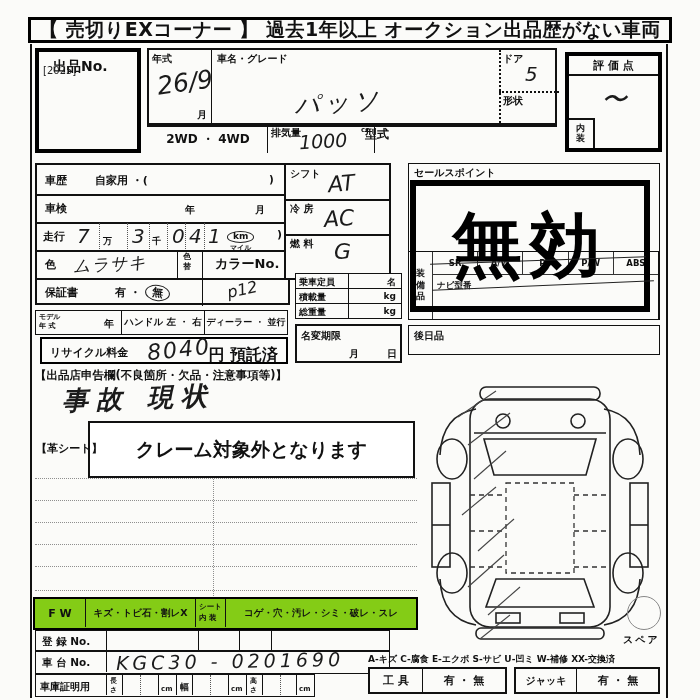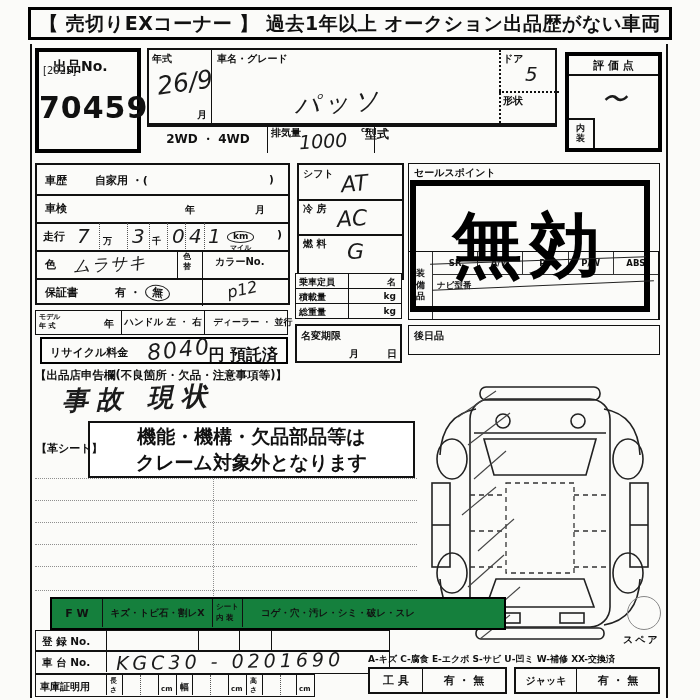--- a/index.html
+++ b/index.html
@@ -23,28 +23,27 @@
   .eqrow{display:flex;height:22px}
 </style>
 </head>
 <body>
 
 <div class="sheet">
 
   <div class="vl" style="left:30px;top:44px;height:654px;width:1.5px"></div>
   <div class="vl" style="left:666px;top:44px;height:654px;width:1.5px"></div>
 
-  <div class="x bd3 ctr" style="left:28px;top:7px;width:644px;height:33px">
+  <div class="x bd3 ctr" style="left:28px;top:17px;width:644px;height:26px">
     <span class="lb" style="font-size:19px;letter-spacing:.5px">【 売切りEXコーナー 】 過去1年以上 オークション出品歴がない車両</span>
   </div>
 
   <div class="x bd4" style="left:35px;top:48px;width:106px;height:105px">
     <div class="x lb" style="left:14px;top:6px;font-size:14px">出品No.</div>
     <div class="x" style="left:4px;top:13px;font-size:10px;color:#222">[2025]</div>
-    <div class="x lb" style="left:0;top:38px;width:100%;text-align:center;font-size:30px;letter-spacing:1px">70459</div>
   </div>
 
   <div class="x bd2" style="left:147px;top:48px;width:410px;height:79px">
     <div class="vl" style="left:62px;top:0;height:73px"></div>
     <div class="hl" style="left:0;top:73px;width:100%;height:1.5px"></div>
 
     <div class="x lb" style="left:3px;top:2px;font-size:10px">年式</div>
     <div class="x hw" style="left:8px;top:18px;font-size:25px;transform:rotate(-8deg)">26/9</div>
     <div class="x lb" style="left:48px;top:58px;font-size:10px">月</div>
 
@@ -113,31 +112,31 @@
     <div class="x lb" style="left:240px;top:63px;font-size:11px">)</div>
 
     <div class="vl" style="left:140px;top:86px;height:27px"></div>
     <div class="vl" style="left:165px;top:86px;height:55px"></div>
     <div class="x lb" style="left:8px;top:92px;font-size:11px">色</div>
     <div class="x hw" style="left:36px;top:88px;font-size:17px;letter-spacing:1px;transform:rotate(-3deg)">ムラサキ</div>
     <div class="x lb" style="left:146px;top:87px;font-size:8px;line-height:1.2">
       <div>色</div>
       <div>替</div>
     </div>
-    <div class="x lb" style="left:178px;top:90px;font-size:10px">カラーNo.</div>
+    <div class="x lb" style="left:178px;top:90px;font-size:13px">カラーNo.</div>
 
     <div class="x lb" style="left:8px;top:120px;font-size:11px">保証書</div>
     <div class="x lb" style="left:78px;top:120px;font-size:11px">有 ・</div>
     <div class="x" style="left:108px;top:116px">
       <span class="circ lb" style="font-size:11px;padding:1px 6px;transform:rotate(8deg);display:inline-block">無</span>
     </div>
     <div class="x hw" style="left:190px;top:115px;font-size:16px;transform:rotate(-12deg)">p12</div>
   </div>
 
-  <div class="x bd2" style="left:297px;top:163px;width:107px;height:117px">
+  <div class="x bd2" style="left:284px;top:163px;width:107px;height:117px">
     <div class="hl" style="left:0;top:34px;width:100%;height:1.5px"></div>
     <div class="hl" style="left:0;top:69px;width:100%;height:1.5px"></div>
     <div class="x lb" style="left:4px;top:2px;font-size:10px">シフト</div>
     <div class="x hw" style="left:42px;top:6px;font-size:22px;transform:rotate(-5deg)">AT</div>
     <div class="x lb" style="left:4px;top:37px;font-size:10px">冷  房</div>
     <div class="x hw" style="left:38px;top:41px;font-size:22px;transform:rotate(-4deg)">AC</div>
     <div class="x lb" style="left:4px;top:72px;font-size:10px">燃  料</div>
     <div class="x hw" style="left:48px;top:74px;font-size:22px">G</div>
   </div>
 
@@ -198,21 +197,21 @@
 
   <div class="x bd" style="left:35px;top:310px;width:253px;height:25px">
     <div class="vl" style="left:85px;top:0;height:23px"></div>
     <div class="vl" style="left:168px;top:0;height:23px"></div>
     <div class="x lb" style="left:3px;top:2px;font-size:7px;line-height:1.25">
       <div>モデル</div>
       <div>年 式</div>
     </div>
     <div class="x lb" style="left:68px;top:6px;font-size:10px">年</div>
     <div class="x lb ctr" style="left:86px;top:0;width:82px;height:23px;font-size:9.5px">ハンドル 左 ・ 右</div>
-    <div class="x lb ctr" style="left:175px;top:0;width:84px;height:23px;font-size:9px">ディーラー ・ 並行</div>
+    <div class="x lb ctr" style="left:168px;top:0;width:84px;height:23px;font-size:9px">ディーラー ・ 並行</div>
   </div>
 
   <div class="x" style="left:40px;top:337px;width:248px;height:27px;border:2.5px solid #000;background:#fbfbf9">
     <div class="x lb" style="left:8px;top:6px;font-size:11px">リサイクル料金</div>
     <div class="x hw" style="left:105px;top:-2px;font-size:22px;letter-spacing:2px;transform:rotate(-6deg)">8040</div>
     <div class="x lb" style="right:8px;top:6px;font-size:16px">円 預託済</div>
   </div>
 
   <div class="x lb" style="left:35px;top:368px;font-size:11.5px">【出品店申告欄(不良箇所・欠品・注意事項等)】</div>
 
@@ -222,21 +221,20 @@
   <div class="dotline" style="left:35px;top:500px;width:382px"></div>
   <div class="dotline" style="left:35px;top:522px;width:382px"></div>
   <div class="dotline" style="left:35px;top:544px;width:382px"></div>
   <div class="dotline" style="left:35px;top:566px;width:382px"></div>
   <div class="dotline" style="left:35px;top:590px;width:382px"></div>
   <div class="vd" style="left:213px;top:466px;height:130px;border-left:1px dotted #8f8f8f"></div>
 
   <div class="x lb" style="left:36px;top:441px;font-size:11px;z-index:3">【革シート】</div>
 
   <div class="x" style="left:88px;top:421px;width:327px;height:57px;border:2.5px solid #111;background:#fff;z-index:2;display:flex;flex-direction:column;align-items:center;justify-content:center">
-    <div class="lb" style="font-size:19px">機能・機構・欠品部品等は</div>
     <div class="lb" style="font-size:19px">クレーム対象外となります</div>
   </div>
 
   <svg class="x" style="left:418px;top:383px" width="246" height="260" viewBox="0 0 246 260">
     <g fill="none" stroke="#222" stroke-width="1.6">
 
       <rect x="62" y="4" width="120" height="13" rx="6"></rect>
       <rect x="58" y="245" width="128" height="11" rx="5"></rect>
 
       <rect x="52" y="16" width="140" height="228" rx="20"></rect>
@@ -284,21 +282,21 @@
       <line x1="60" y1="168" x2="96" y2="136"></line>
         <line x1="50" y1="204" x2="86" y2="172"></line>
       <line x1="70" y1="232" x2="102" y2="204"></line>
         <line x1="62" y1="256" x2="92" y2="232"></line>
     </g>
   </svg>
 
   <div class="x" style="left:627px;top:596px;width:34px;height:34px;border:1.5px solid #888;border-radius:50%"></div>
   <div class="x lb" style="left:623px;top:633px;font-size:10px;letter-spacing:2px">スペア</div>
 
-  <div class="x" style="left:50px;top:597px;width:456px;height:33px;border:2.5px solid #000;background:#15803d">
+  <div class="x" style="left:33px;top:597px;width:385px;height:33px;border:2.5px solid #000;background:#84cc16">
     <div class="vl" style="left:50px;top:0;height:28px"></div>
     <div class="vl" style="left:160px;top:0;height:28px"></div>
     <div class="vl" style="left:190px;top:0;height:28px"></div>
     <div class="x lb ctr" style="left:0;top:0;width:50px;height:28px;font-size:11px">F W</div>
     <div class="x lb ctr" style="left:51px;top:0;width:109px;height:28px;font-size:9.5px">キズ・トビ石・割レX</div>
     <div class="x lb" style="left:164px;top:3px;font-size:7.5px;line-height:1.4">
       <div>シート</div>
       <div>内 装</div>
     </div>
     <div class="x lb ctr" style="left:191px;top:0;width:190px;height:28px;font-size:9.5px">コゲ・穴・汚レ・シミ・破レ・スレ</div>

